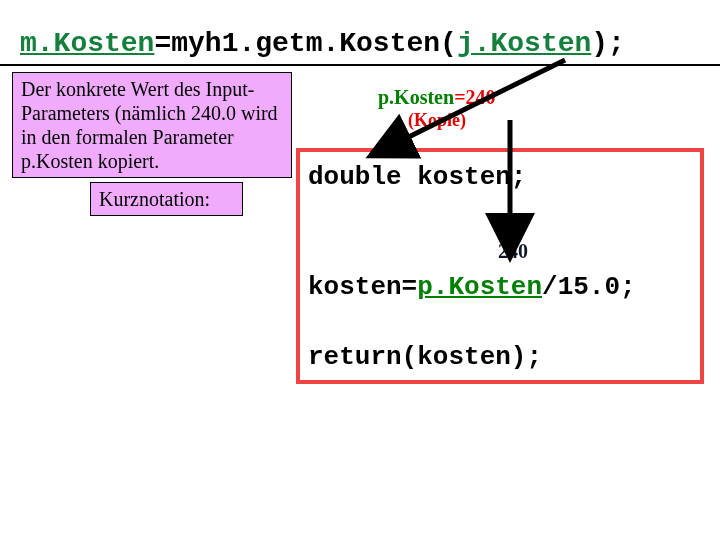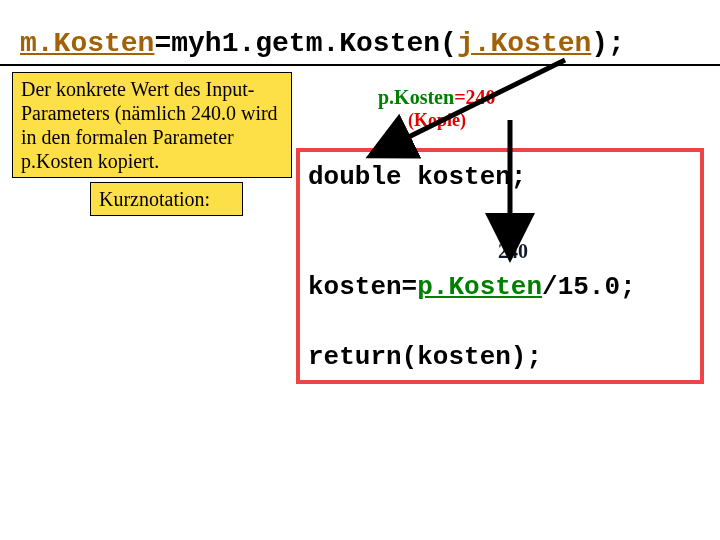--- a/index.html
+++ b/index.html
@@ -13,32 +13,32 @@
     overflow: hidden;
   }
   .title-line {
     position: absolute;
     top: 28px;
     left: 20px;
     font-family: "Courier New", monospace;
     font-size: 28px;
     font-weight: bold;
   }
-  .title-line .blue { color: #a16207; }
+  .title-line .blue { color: #15803d; }
   .title-line .black { color: #000; text-align: center; }
   .title-line .under { text-decoration: underline; }
   .title-rule {
     position: absolute;
     top: 64px; left: 0; right: 0;
     height: 2px; background: #000;
   }
   .box {
     position: absolute;
     border: 1.5px solid #000;
-    background: #fde047;
+    background: #f0abfc;
     padding: 4px 8px;
     font-size: 20px;
     line-height: 1.2;
   }
   .explain-box {
     top: 72px; left: 12px;
     width: 262px;
   }
   .kurz-box {
     top: 182px; left: 90px;

